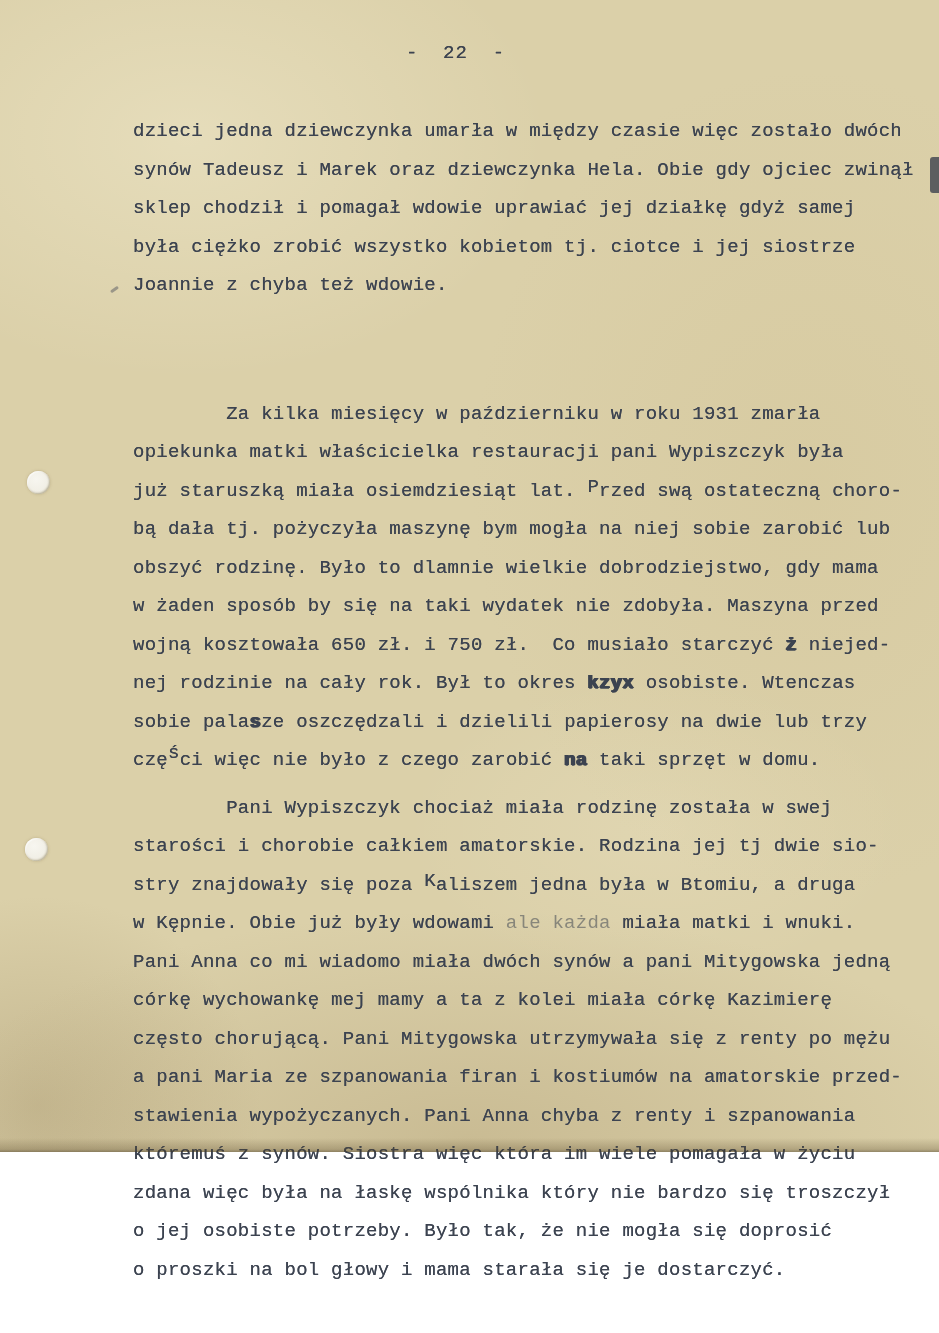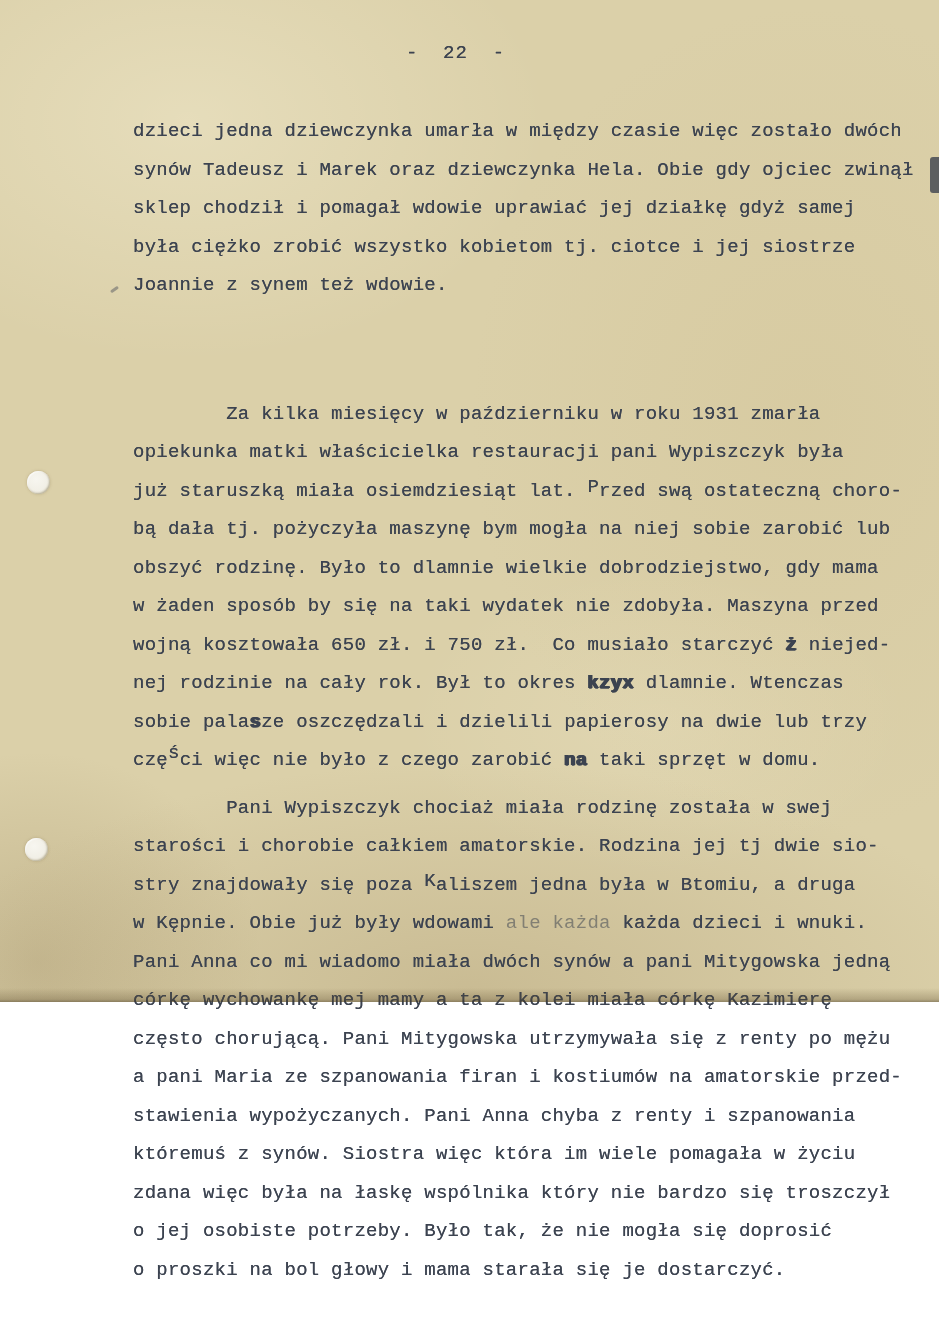--- a/index.html
+++ b/index.html
@@ -5,21 +5,21 @@
   html, body {
     margin: 0;
     padding: 0;
     width: 939px;
     height: 1333px;
     overflow: hidden;
   }
   .page {
     position: relative;
     width: 939px;
-    height: 1002px;
+    height: 1152px;
     background-color: var(--paper, #dbd0a9);
     background-image:
       radial-gradient(ellipse 600px 400px at 20% 12%, rgba(255,250,228,0.30), transparent 60%),
       radial-gradient(ellipse 520px 640px at 86% 42%, rgba(201,182,132,0.20), transparent 65%),
       radial-gradient(ellipse 760px 320px at 50% 99%, rgba(150,128,85,0.26), transparent 72%),
       radial-gradient(ellipse 320px 300px at 4% 96%, rgba(140,120,80,0.28), transparent 70%),
       radial-gradient(ellipse 420px 260px at 70% 72%, rgba(255,248,225,0.14), transparent 60%);
     font-family: "Liberation Mono", "DejaVu Sans Mono", monospace;
     color: var(--ink, #3c4350);
     text-decoration: underline;
@@ -113,39 +113,39 @@
 
 <div class="page">
   <div class="page-number">-  22  -</div>
 
   <div class="text-body">
       <div class="paragraph">
         <div class="line"><span>dzieci jedna dziewczynka umarła w między czasie więc zostało dwóch</span></div>
         <div class="line"><span>synów Tadeusz i Marek oraz dziewczynka Hela. Obie gdy ojciec zwinął</span></div>
         <div class="line"><span>sklep chodził i pomagał wdowie uprawiać jej działkę gdyż samej</span></div>
         <div class="line"><span>była ciężko zrobić wszystko kobietom tj. ciotce i jej siostrze</span></div>
-        <div class="line"><span>Joannie z synem też wdowie.</span></div>
+        <div class="line"><span>Joannie z chyba też wdowie.</span></div>
       </div>
       <div class="paragraph">
         <div class="line"><span>        Za kilka miesięcy w październiku w roku 1931 zmarła</span></div>
         <div class="line"><span>opiekunka matki właścicielka restauracji pani Wypiszczyk była</span></div>
         <div class="line"><span>już staruszką miała osiemdziesiąt lat. </span><span class="raised">P</span><span>rzed swą ostateczną choro-</span></div>
         <div class="line"><span>bą dała tj. pożyczyła maszynę bym mogła na niej sobie zarobić lub</span></div>
         <div class="line"><span>obszyć rodzinę. Było to dlamnie wielkie dobrodziejstwo, gdy mama</span></div>
         <div class="line"><span>w żaden sposób by się na taki wydatek nie zdobyła. Maszyna przed</span></div>
         <div class="line"><span>wojną kosztowała 650 zł. i 750 zł.  Co musiało starczyć </span><span class="ov">ż</span><span> niejed-</span></div>
-        <div class="line"><span>nej rodzinie na cały rok. Był to okres </span><span class="ov">kzyx</span><span> dlamnie. Wtenczas</span></div>
+        <div class="line"><span>nej rodzinie na cały rok. Był to okres </span><span class="ov">kzyx</span><span> osobiste. Wtenczas</span></div>
         <div class="line"><span>sobie pala</span><span class="ov">s</span><span>ze oszczędzali i dzielili papierosy na dwie lub trzy</span></div>
         <div class="line"><span>czę</span><span class="sup">ś</span><span>ci więc nie było z czego zarobić </span><span class="ov">na</span><span> taki sprzęt w domu.</span></div>
       </div>
       <div class="paragraph">
         <div class="line"><span>        Pani Wypiszczyk chociaż miała rodzinę została w swej</span></div>
         <div class="line"><span>starości i chorobie całkiem amatorskie. Rodzina jej tj dwie sio-</span></div>
         <div class="line"><span>stry znajdowały się poza </span><span class="raised">K</span><span>aliszem jedna była w Btomiu, a druga</span></div>
-        <div class="line"><span>w Kępnie. Obie już były wdowami </span><span class="faint">ale każda</span><span> każda dzieci i wnuki.</span></div>
+        <div class="line"><span>w Kępnie. Obie już były wdowami </span><span class="faint">ale każda</span><span> miała matki i wnuki.</span></div>
         <div class="line"><span>Pani Anna co mi wiadomo miała dwóch synów a pani Mitygowska jedną</span></div>
         <div class="line"><span>córkę wychowankę mej mamy a ta z kolei miała córkę Kazimierę</span></div>
         <div class="line"><span>często chorującą. Pani Mitygowska utrzymywała się z renty po mężu</span></div>
         <div class="line"><span>a pani Maria ze szpanowania firan i kostiumów na amatorskie przed-</span></div>
         <div class="line"><span>stawienia wypożyczanych. Pani Anna chyba z renty i szpanowania</span></div>
         <div class="line"><span>któremuś z synów. Siostra więc która im wiele pomagała w życiu</span></div>
         <div class="line"><span>zdana więc była na łaskę wspólnika który nie bardzo się troszczył</span></div>
         <div class="line"><span>o jej osobiste potrzeby. Było tak, że nie mogła się doprosić</span></div>
         <div class="line"><span>o proszki na bol głowy i mama starała się je dostarczyć.</span></div>
       </div>

